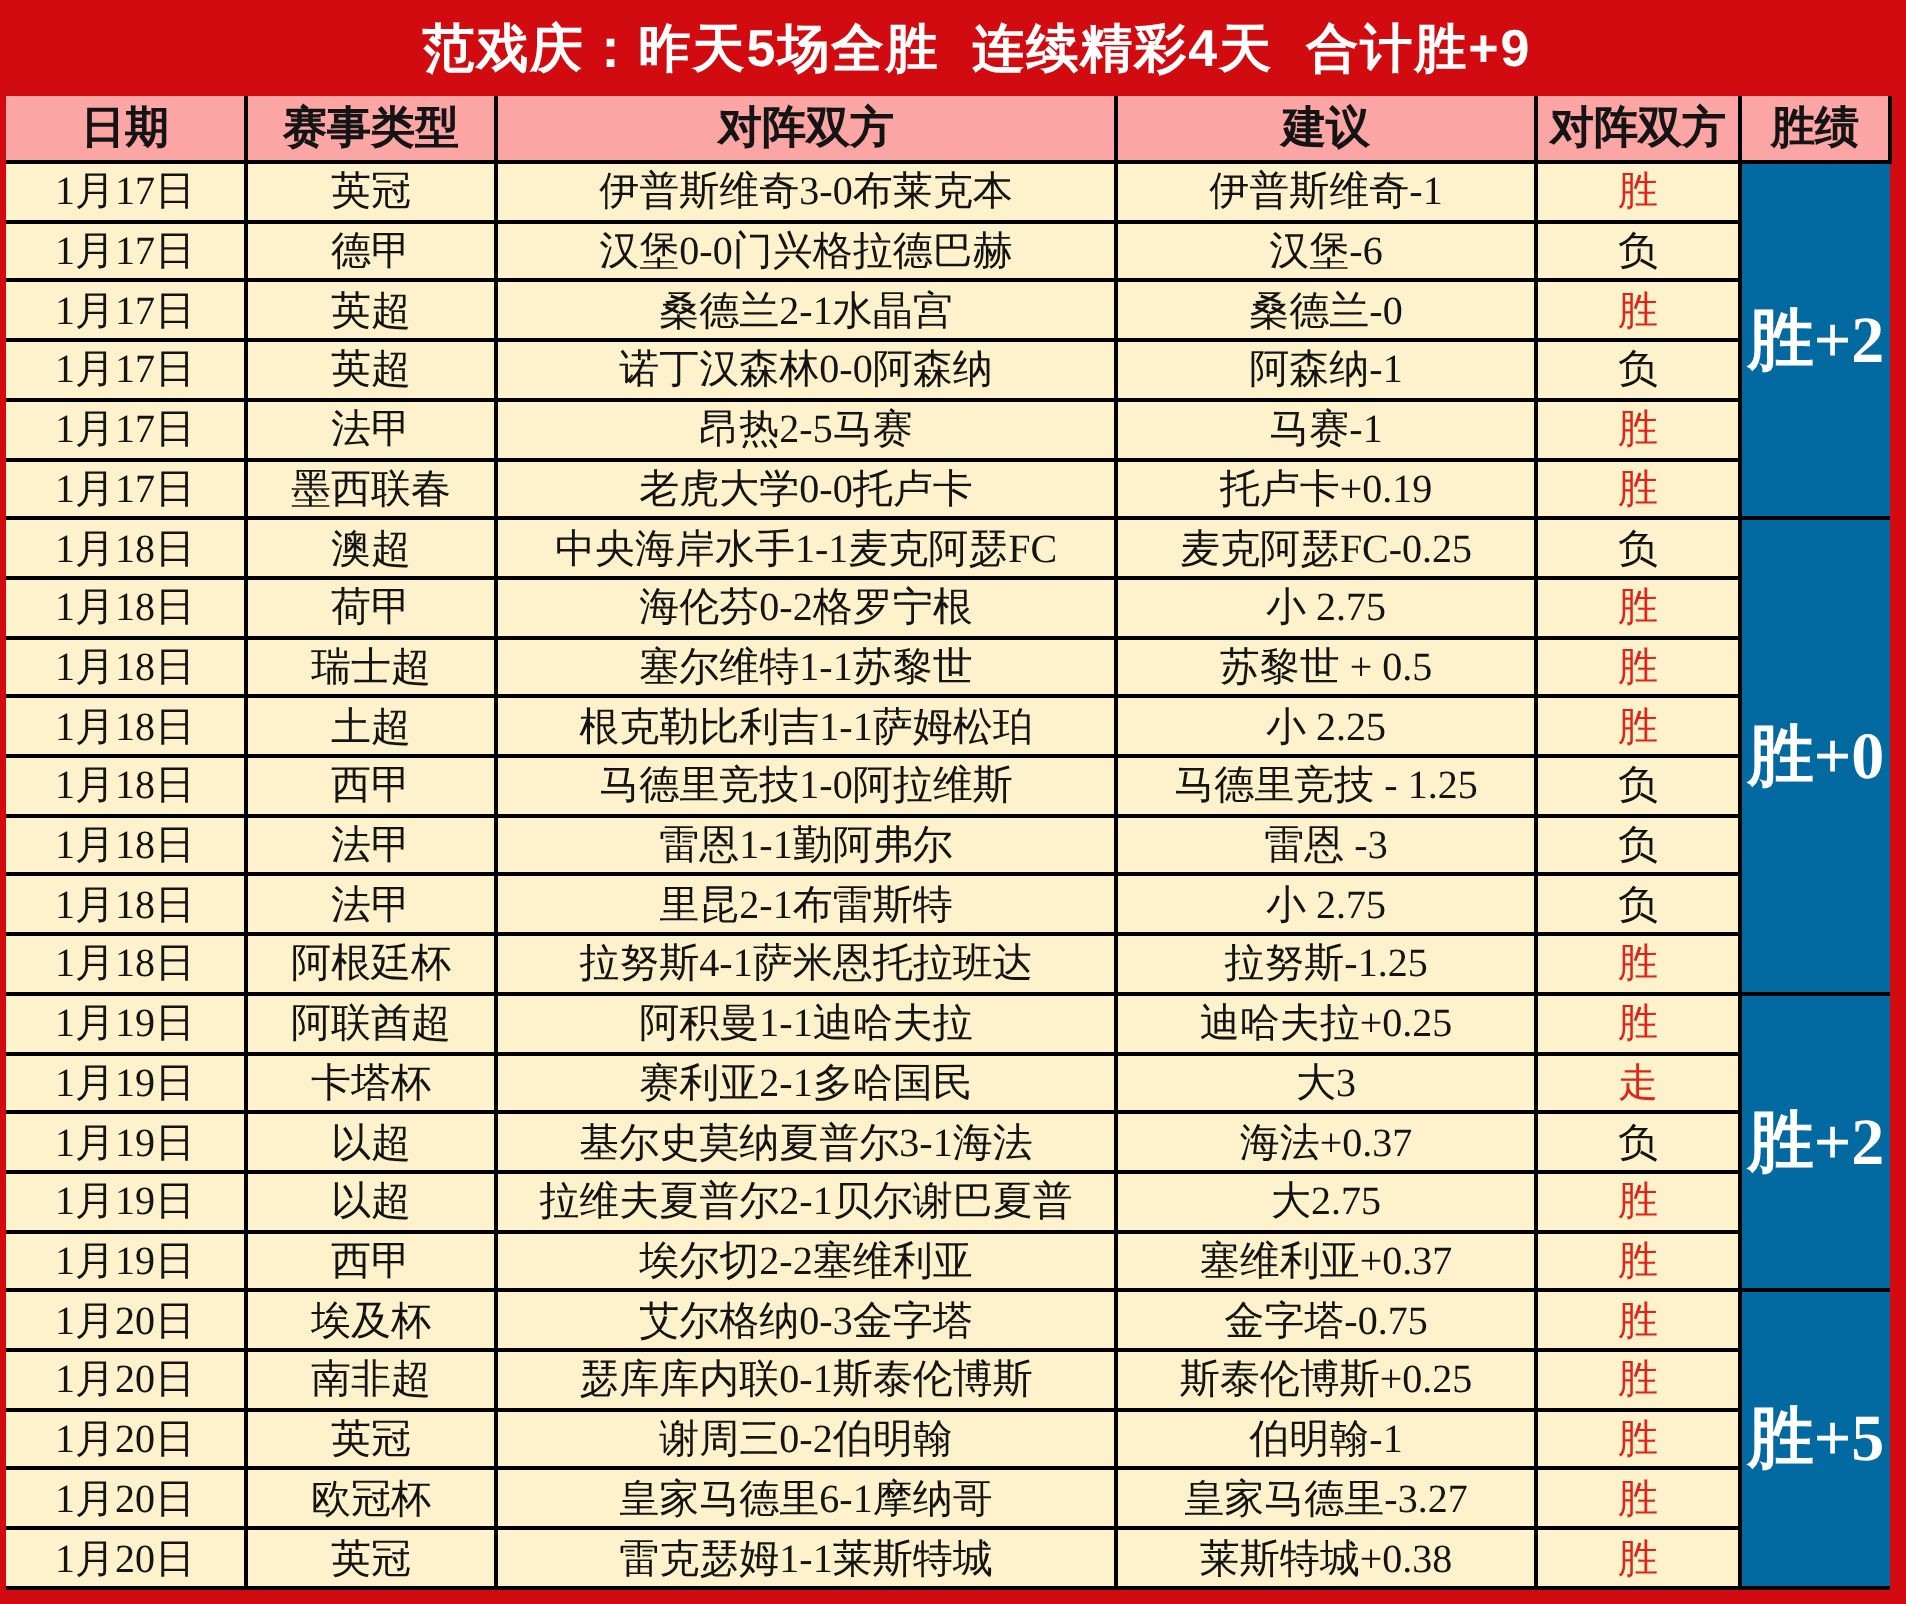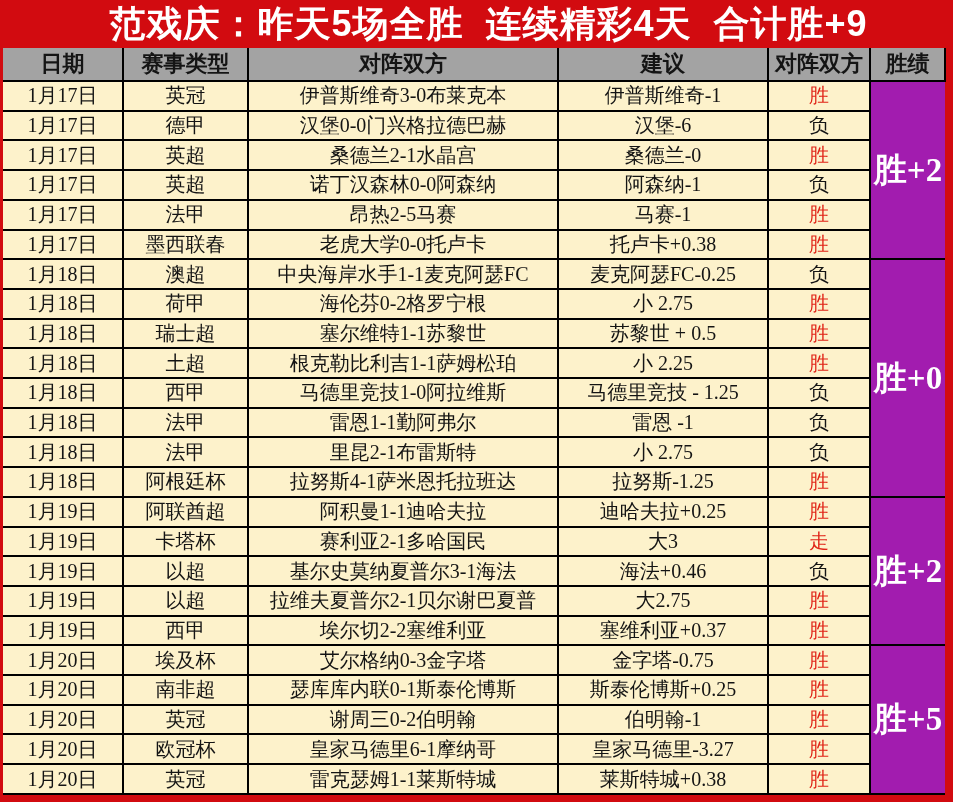--- a/index.html
+++ b/index.html
@@ -8,55 +8,55 @@
     background: #d20b10;
     overflow: hidden;
     font-family: "Liberation Serif", "DejaVu Serif", serif;
   }
   .banner {
     height: 48px;
     display: flex; align-items: center; justify-content: center;
     color: #ffffff;
     font-family: "Liberation Sans", "DejaVu Sans", sans-serif;
     font-weight: bold;
-    font-size: 36px;
+    font-size: 26px;
     white-space: pre;
     letter-spacing: 1px;
     padding-left: 24px;
   }
   .table-wrap { padding: 0 8px 7px 3px; }
   table {
     border-collapse: collapse;
     table-layout: fixed;
     width: 942px; height: 747px;
   }
   th, td {
     border: 2px solid #000;
     text-align: center;
     vertical-align: middle;
     padding: 0;
     overflow: hidden;
     white-space: nowrap;
   }
   th {
-    background: #a3a3a3;
+    background: #fca5a5;
     color: #141414;
     font-weight: bold;
     font-size: 22px;
     height: 32px;
   }
   td {
     background: #fdf2cb;
     color: #141414;
     font-size: 20px;
   }
   th:first-child, td:first-child { border-left: none; }
   thead th { border-top: none; }
   td.record {
-    background: #a21caf;
+    background: #0369a1;
     color: #ffffff;
     font-weight: bold;
     font-size: 33px;
     border-right: none;
   }
 </style>
 </head>
 <body>
 
 <div class="banner">范戏庆：昨天5场全胜  连续精彩4天  合计胜+9</div>
@@ -115,21 +115,21 @@
           <td>1月17日</td>
           <td>法甲</td>
           <td>昂热2-5马赛</td>
           <td>马赛-1</td>
           <td style="color: rgb(224, 36, 23);">胜</td>
         </tr>
         <tr>
           <td>1月17日</td>
           <td>墨西联春</td>
           <td>老虎大学0-0托卢卡</td>
-          <td>托卢卡+0.38</td>
+          <td>托卢卡+0.19</td>
           <td style="color: rgb(224, 36, 23);">胜</td>
         </tr>
         <tr>
           <td>1月18日</td>
           <td>澳超</td>
           <td>中央海岸水手1-1麦克阿瑟FC</td>
           <td>麦克阿瑟FC-0.25</td>
           <td style="color: rgb(20, 20, 20);">负</td>
           <td class="record" rowspan="8">胜+0</td>
         </tr>
@@ -158,21 +158,21 @@
           <td>1月18日</td>
           <td>西甲</td>
           <td>马德里竞技1-0阿拉维斯</td>
           <td>马德里竞技 - 1.25</td>
           <td style="color: rgb(20, 20, 20);">负</td>
         </tr>
         <tr>
           <td>1月18日</td>
           <td>法甲</td>
           <td>雷恩1-1勤阿弗尔</td>
-          <td>雷恩 -1</td>
+          <td>雷恩 -3</td>
           <td style="color: rgb(20, 20, 20);">负</td>
         </tr>
         <tr>
           <td>1月18日</td>
           <td>法甲</td>
           <td>里昆2-1布雷斯特</td>
           <td>小 2.75</td>
           <td style="color: rgb(20, 20, 20);">负</td>
         </tr>
         <tr>
@@ -194,21 +194,21 @@
           <td>1月19日</td>
           <td>卡塔杯</td>
           <td>赛利亚2-1多哈国民</td>
           <td>大3</td>
           <td style="color: rgb(224, 36, 23);">走</td>
         </tr>
         <tr>
           <td>1月19日</td>
           <td>以超</td>
           <td>基尔史莫纳夏普尔3-1海法</td>
-          <td>海法+0.46</td>
+          <td>海法+0.37</td>
           <td style="color: rgb(20, 20, 20);">负</td>
         </tr>
         <tr>
           <td>1月19日</td>
           <td>以超</td>
           <td>拉维夫夏普尔2-1贝尔谢巴夏普</td>
           <td>大2.75</td>
           <td style="color: rgb(224, 36, 23);">胜</td>
         </tr>
         <tr>

